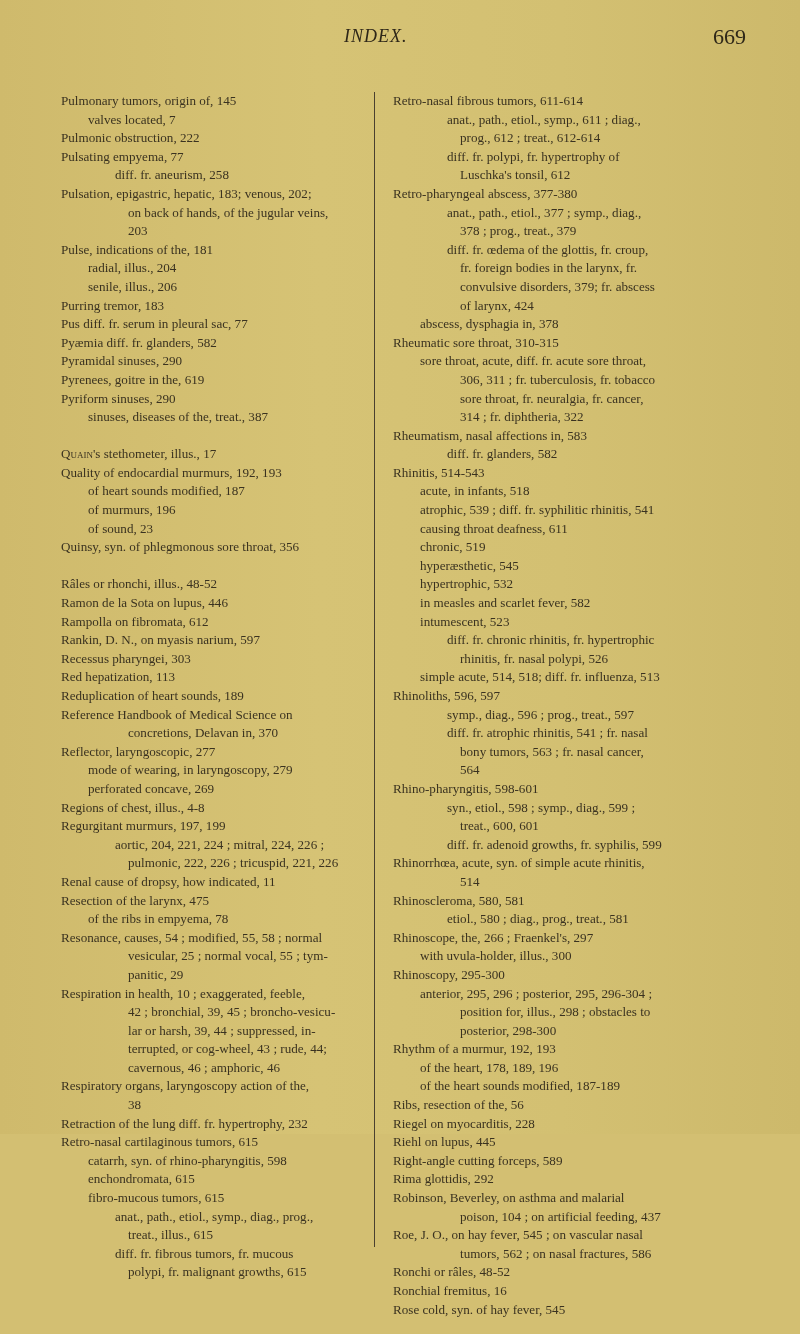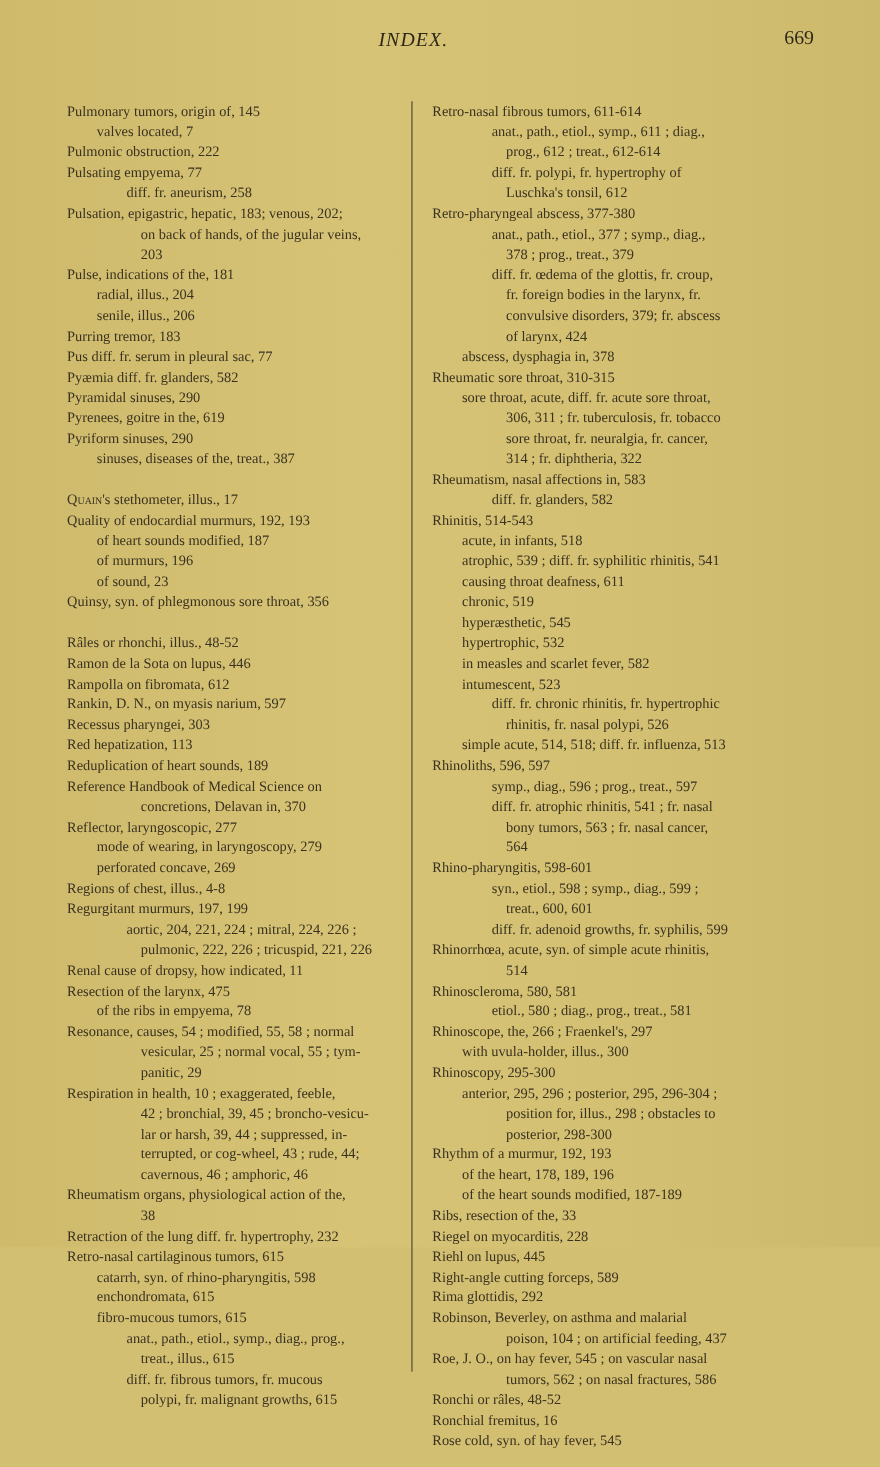--- a/index.html
+++ b/index.html
@@ -6,21 +6,21 @@
     body {
       width: 800px; height: 1334px; overflow: hidden;
       background: #d3bf72;
       font-family: "Liberation Serif", "DejaVu Serif", serif;
       color: #3a3220;
     }
     .page { position: relative; width: 800px; height: 1134px;
       background: linear-gradient(90deg, #cfba6c 0%, #d6c375 40%, #d3c072 70%, #cdb96b 100%); }
     .running-head { position: absolute; top: 24px; left: 0; width: 800px; height: 30px; }
     .running-title { position: absolute; left: 344px; top: 2px; font-style: italic; font-size: 18px; letter-spacing: 1px; color: #2e2718; }
-    .page-number { position: absolute; left: 713px; top: 0px; font-size: 18px; color: #2e2718; }
+    .page-number { position: absolute; left: 713px; top: 0px; font-size: 22px; color: #2e2718; }
     .column { position: absolute; top: 92px; font-size: 13.1px; line-height: 18.6px; }
     .col-left { left: 20px; width: 340px; margin-left: 41px; }
     .col-right { left: 393px; width: 342px; }
     .divider { position: absolute; left: 374px; top: 92px; width: 1px; height: 1155px; background: #4a4030; }
     .entry { position: relative; margin: 0; }
     .lvl0 { padding-left: 0; }
     .lvl1 { padding-left: 27px; }
     .lvl2 { padding-left: 54px; }
     .hang { padding-left: 67px; text-indent: 0; }
     .justify { text-align: justify; text-align-last: left; }
@@ -83,21 +83,21 @@
       <div class="entry lvl0">Resection of the larynx, 475</div>
       <div class="entry lvl1">of the ribs in empyema, 78</div>
       <div class="entry lvl0">Resonance, causes, 54 ; modified, 55, 58 ; normal</div>
       <div class="entry hang justify">vesicular, 25 ;  normal vocal, 55 ; tym-</div>
       <div class="entry hang">panitic, 29</div>
       <div class="entry lvl0">Respiration in health, 10 ; exaggerated, feeble,</div>
       <div class="entry hang">42 ; bronchial, 39, 45 ; broncho-vesicu-</div>
       <div class="entry hang justify">lar  or  harsh,  39,  44 ;  suppressed,  in-</div>
       <div class="entry hang">terrupted, or cog-wheel, 43 ; rude, 44;</div>
       <div class="entry hang">cavernous, 46 ; amphoric, 46</div>
-      <div class="entry lvl0">Rheumatism organs, physiological action of the,</div>
+      <div class="entry lvl0">Respiratory organs, laryngoscopy action of the,</div>
       <div class="entry hang">38</div>
       <div class="entry lvl0">Retraction of the lung diff. fr. hypertrophy, 232</div>
       <div class="entry lvl0">Retro-nasal cartilaginous tumors, 615</div>
       <div class="entry lvl1">catarrh, syn. of rhino-pharyngitis, 598</div>
       <div class="entry lvl1">enchondromata, 615</div>
       <div class="entry lvl1">fibro-mucous tumors, 615</div>
       <div class="entry lvl2">anat., path., etiol., symp., diag., prog.,</div>
       <div class="entry hang">treat., illus., 615</div>
       <div class="entry lvl2 justify">diff.  fr.  fibrous  tumors,  fr.  mucous</div>
       <div class="entry hang">polypi, fr. malignant growths, 615</div>
@@ -151,21 +151,21 @@
       <div class="entry lvl2">etiol., 580 ; diag., prog., treat., 581</div>
       <div class="entry lvl0">Rhinoscope, the, 266 ; Fraenkel's, 297</div>
       <div class="entry lvl1">with uvula-holder, illus., 300</div>
       <div class="entry lvl0">Rhinoscopy, 295-300</div>
       <div class="entry lvl1 justify">anterior, 295, 296 ;  posterior,  295,  296-304 ;</div>
       <div class="entry hang justify">position  for,  illus., 298 ; obstacles to</div>
       <div class="entry hang">posterior, 298-300</div>
       <div class="entry lvl0">Rhythm of a murmur, 192, 193</div>
       <div class="entry lvl1">of the heart, 178, 189, 196</div>
       <div class="entry lvl1">of the heart sounds modified, 187-189</div>
-      <div class="entry lvl0">Ribs, resection of the, 33</div>
+      <div class="entry lvl0">Ribs, resection of the, 56</div>
       <div class="entry lvl0">Riegel on myocarditis, 228</div>
       <div class="entry lvl0">Riehl on lupus, 445</div>
       <div class="entry lvl0">Right-angle cutting forceps, 589</div>
       <div class="entry lvl0">Rima glottidis, 292</div>
       <div class="entry lvl0 justify">Robinson,  Beverley,  on  asthma  and  malarial</div>
       <div class="entry hang">poison, 104 ; on artificial feeding, 437</div>
       <div class="entry lvl0 justify">Roe, J. O., on hay fever, 545 ;  on vascular nasal</div>
       <div class="entry hang justify">tumors,  562 ; on nasal fractures, 586</div>
       <div class="entry lvl0">Ronchi or râles, 48-52</div>
       <div class="entry lvl0">Ronchial fremitus, 16</div>

